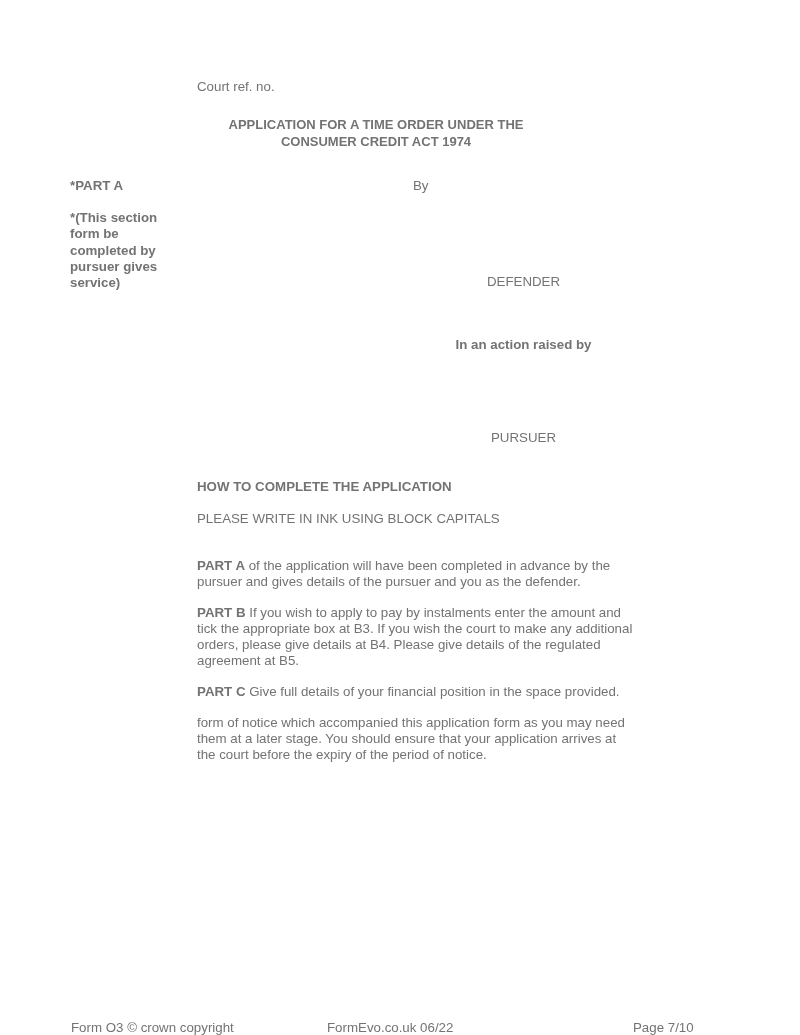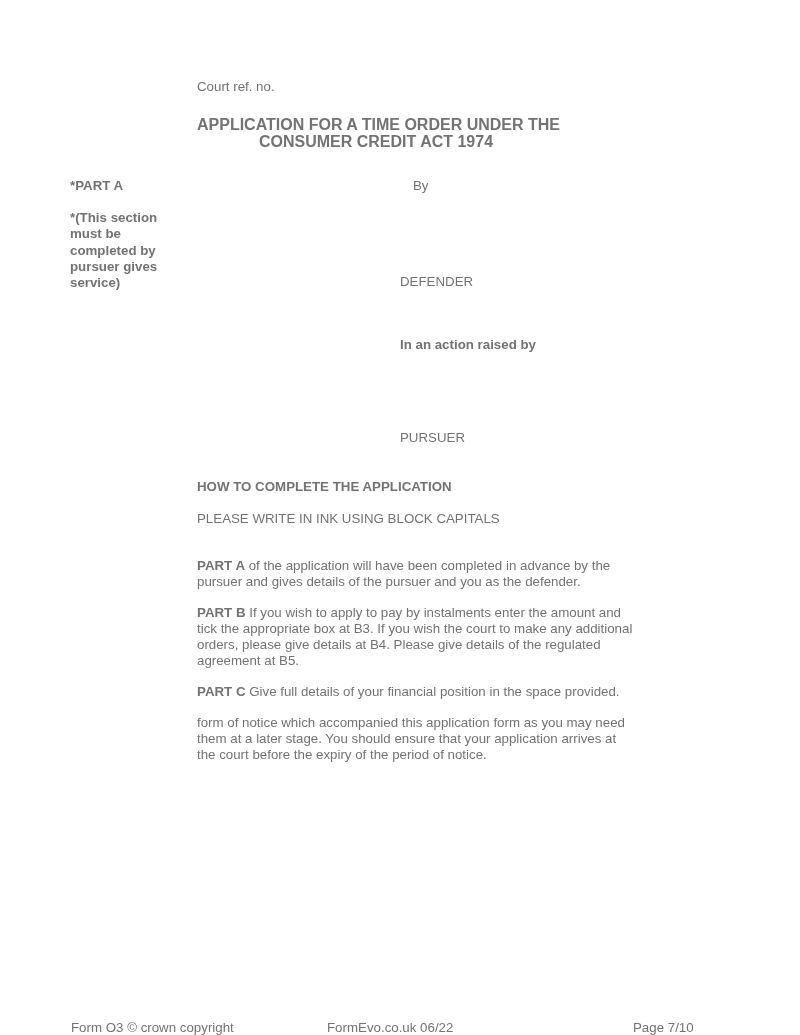--- a/index.html
+++ b/index.html
@@ -11,23 +11,23 @@
     color: #737373;
     font-family: "Liberation Sans", "DejaVu Sans", sans-serif;
     font-size: 13.3px;
     line-height: 16px;
     overflow: hidden;
     margin-top: 28px;
   }
   .abs { position: absolute; white-space: nowrap; }
   .bold { font-weight: bold; }
   .center { text-align: left; }
-  .rightcol { left: 400px; width: 247px; text-align: left; }
+  .rightcol { left: 400px; width: 247px; text-align: center; }
   .title { left: 197px; top: 88px; width: 358px; text-align: center;
-           font-weight: bold; font-size: 16px; line-height: 17px; }
+           font-weight: bold; font-size: 13px; line-height: 17px; }
   .court-ref { left: 197px; top: 51px; }
   .parta-label { left: 70px; top: 150px; }
   .by-label { left: 413px; top: 150px; }
   .margin-note { left: 70px; top: 182px; line-height: 16.3px; }
   .defender { top: 246px; }
   .action { top: 309px; }
   .pursuer { top: 402px; }
   .howto-head { left: 197px; top: 451px; width: 452px; }
   .howto-sub { left: 197px; top: 483px; width: 452px; }
   .para { left: 197px; width: 470px; line-height: 16px; }
@@ -50,21 +50,21 @@
     <div>APPLICATION FOR A TIME ORDER UNDER THE</div>
     <div>CONSUMER CREDIT ACT 1974</div>
   </div>
 
   <div class="abs bold parta-label">*PART A</div>
 
   <div class="abs by-label">By</div>
 
   <div class="abs bold margin-note">
     <div>*(This section</div>
-    <div>must be</div>
+    <div>form be</div>
     <div>completed by</div>
     <div>pursuer gives</div>
     <div>service)</div>
   </div>
 
   <div class="abs rightcol defender">DEFENDER</div>
 
   <div class="abs rightcol bold action">In an action raised by</div>
 
   <div class="abs rightcol pursuer">PURSUER</div>

